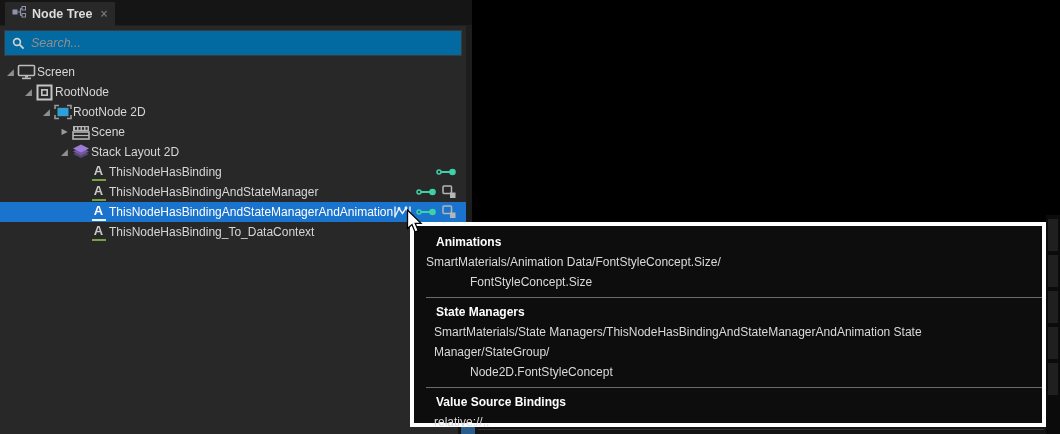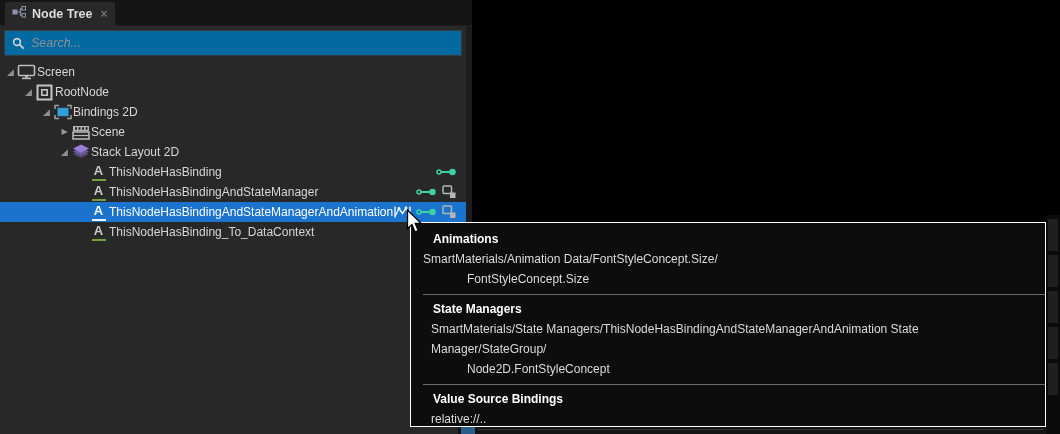--- a/index.html
+++ b/index.html
@@ -35,21 +35,21 @@
   .nlabel { margin-left:1px; }
   .badges { margin-left:auto; display:flex; align-items:center; gap:5px; padding-right:9px; }
 
   
   .a-glyph { display:inline-block; width:14px; text-align:center; color:#c9c9c9; font-weight:bold;
     font-size:13px; line-height:14px; border-bottom:2px solid #76a240; padding-bottom:1px; }
   .row.selected .a-glyph { color:#fff; border-bottom-color:#eef3f8; }
 
   
   .tooltip { position:absolute; left:410px; top:222px; width:636px; height:205px;
-    background:#0d0d0d; border:1px solid #ffffff; z-index:5; padding-top:2px; }
+    background:#0d0d0d; border:4px solid #ffffff; z-index:5; padding-top:2px; }
   .tt-section { padding:4px 8px 5px 0; }
   .tt-section + .tt-section { border-top:1px solid #6a6a6a; margin-left:12px; padding-left:0; }
   .tt-header { color:#fff; font-weight:bold; font-size:12px; line-height:20px; padding-left:22px; }
   .tt-section + .tt-section .tt-header { padding-left:10px; }
   .tt-line { color:#dadada; font-size:12px; line-height:20px; }
   .tt-line.first { padding-left:12px; }
   .tt-section + .tt-section .tt-line.first { padding-left:8px; }
   .tt-line.cont { padding-left:56px; }
   .tt-section + .tt-section .tt-line.cont { padding-left:44px; }
 
@@ -118,21 +118,21 @@
           <span class="nlabel">RootNode</span>
         </div>
         <div class="row" style="padding-left: 40px;">
           <span class="expander exp">◢</span>
           <span class="nicon">
             <svg width="18" height="16" viewBox="0 0 18 16">
               <path d="M1,5 V1.5 H5 M13,1.5 H17 V5 M17,11 V14.5 H13 M5,14.5 H1 V11" fill="none" stroke="#9a9a9a" stroke-width="1.6"></path>
               <rect x="3.5" y="3.8" width="11" height="8.4" fill="#2f9fd8"></rect>
             </svg>
           </span>
-          <span class="nlabel">Bindings 2D</span>
+          <span class="nlabel">RootNode 2D</span>
         </div>
         <div class="row" style="padding-left: 58px;">
           <span class="expander">▶</span>
           <span class="nicon">
             <svg width="18" height="15" viewBox="0 0 18 15">
               <rect x="1" y="1" width="16" height="5" fill="#b5b5b5"></rect>
               <rect x="3" y="2.2" width="2" height="2.6" fill="#2a2a2a"></rect>
               <rect x="6.5" y="2.2" width="2" height="2.6" fill="#2a2a2a"></rect>
               <rect x="10" y="2.2" width="2" height="2.6" fill="#2a2a2a"></rect>
               <rect x="13.5" y="2.2" width="2" height="2.6" fill="#2a2a2a"></rect>

